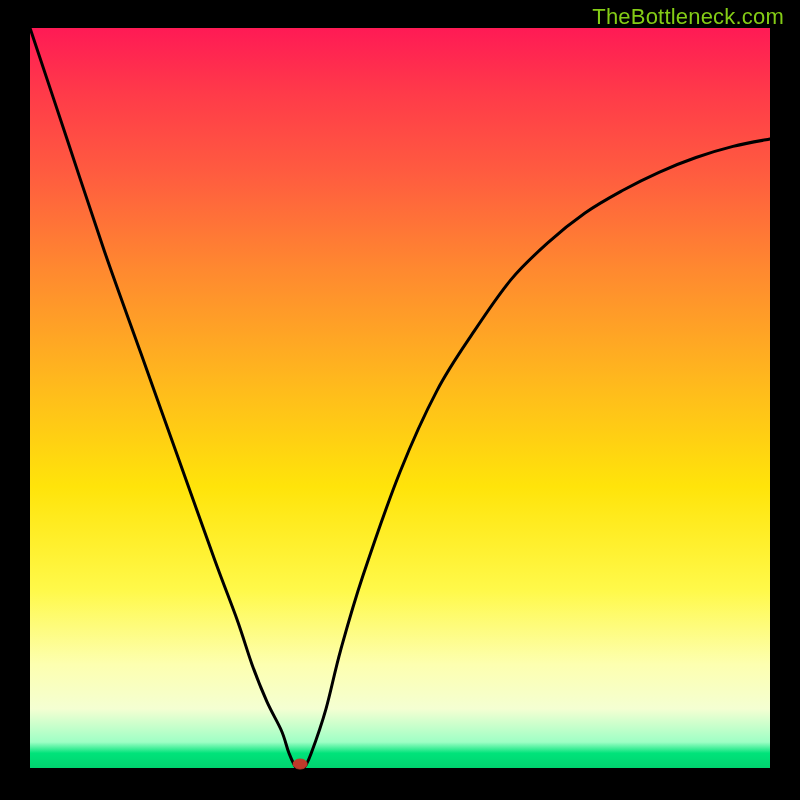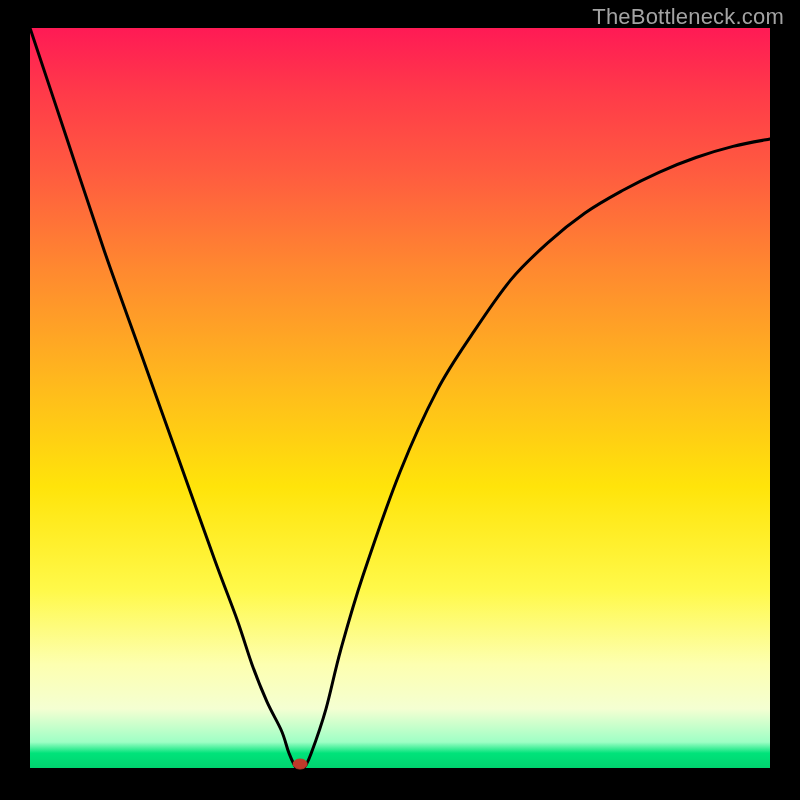--- a/index.html
+++ b/index.html
@@ -14,21 +14,21 @@
   .stage {
     position: relative;
     width: 800px;
     height: 800px;
     background: #000;
   }
   .watermark {
     position: absolute;
     top: 4px;
     right: 16px;
-    color: #a3a3a3;
+    color: #84cc16;
     font-size: 22px;
     font-weight: 500;
     letter-spacing: 0.2px;
     user-select: none;
   }
   .plot-area {
     position: absolute;
     
     left: 30px;
     top: 28px;

